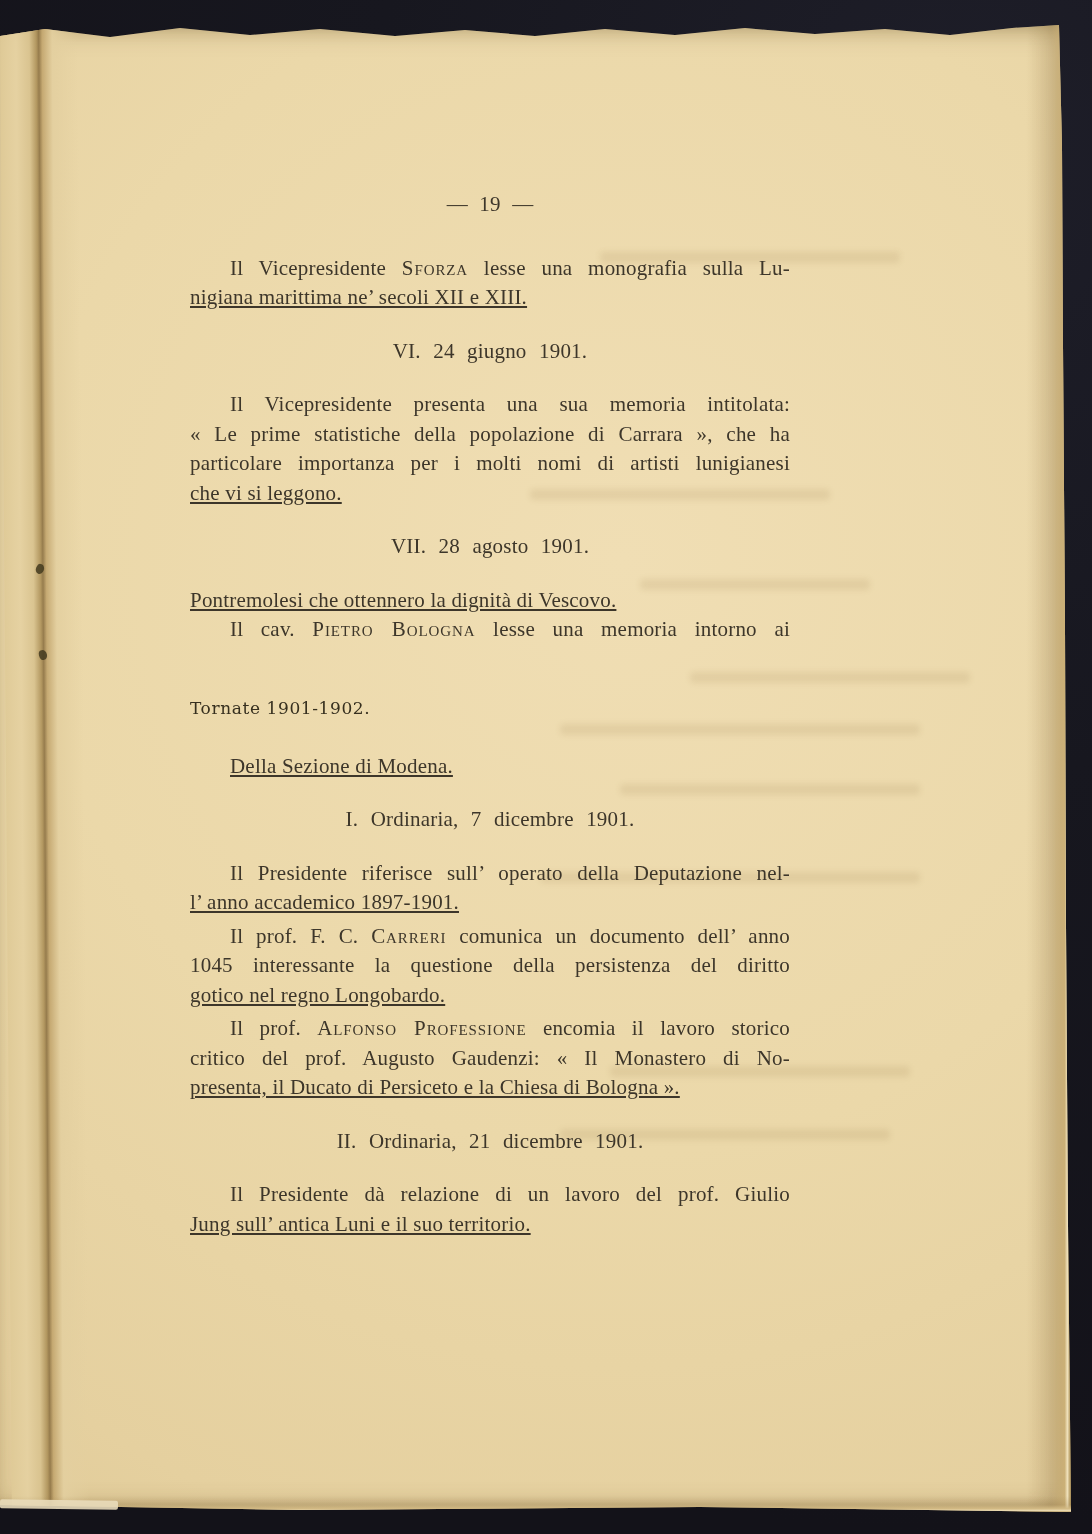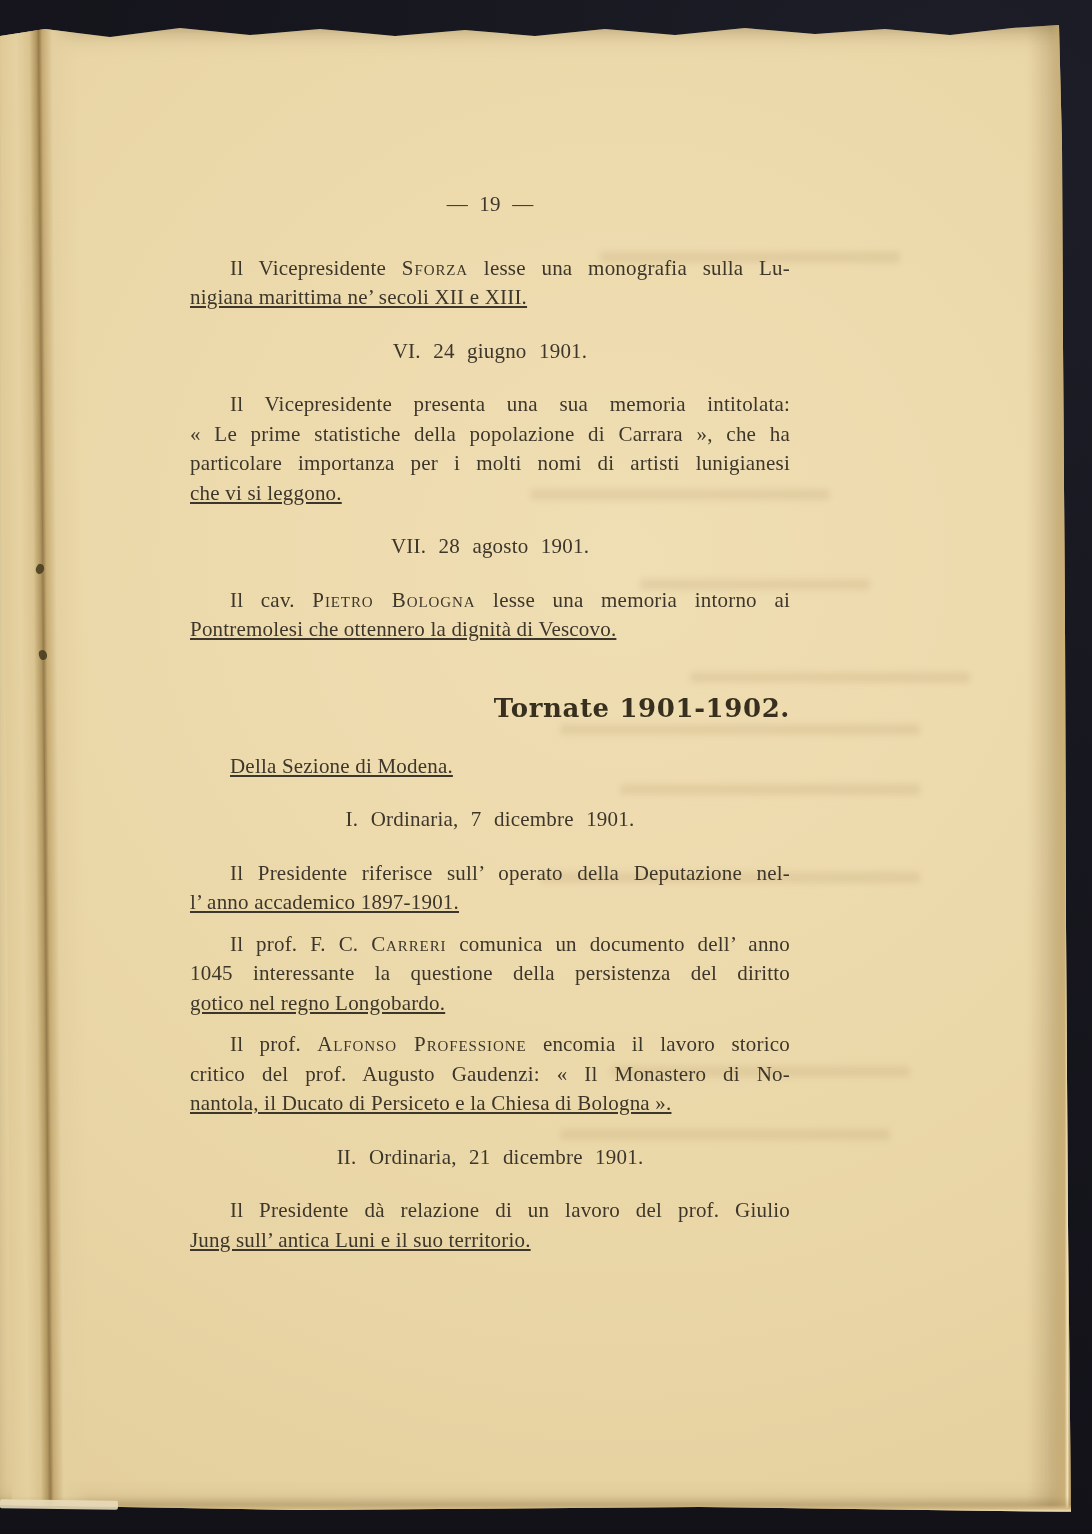--- a/index.html
+++ b/index.html
@@ -110,31 +110,31 @@
     text-align: center;
     margin-bottom: 34px;
     word-spacing: 6px;
   }
   .session-heading {
     text-align: center;
     margin: 24px 0;
     word-spacing: 7px;
   }
   .main-heading {
-    text-align: right;
+    text-align: left;
     margin: 45px 0 26px 0;
     font-family: "DejaVu Serif", serif;
-    font-weight: bold;
-    font-size: 26px;
+    font-weight: normal;
+    font-size: 17px;
     line-height: 36px;
     letter-spacing: 0.6px;
     color: #37301f;
   }
   .paragraph { margin: 24px 0 0 0; }
-  .paragraph.flush { margin-top: 12px; }
+  .paragraph.flush { margin-top: 4px; }
   .line {
     white-space: nowrap;
     text-align: justify;
     text-align-last: justify;
   }
   .line.indent { padding-left: 40px; }
   .line.last { text-align-last: left; text-decoration: underline; }
   .sc { font-variant: small-caps; letter-spacing: 0.9px; }
 </style>
 </head>
@@ -165,41 +165,41 @@
           </div>
           <div class="session-heading">VI. 24 giugno 1901.</div>
           <div class="paragraph">
             <div class="line indent"><span>Il Vicepresidente presenta una sua memoria intitolata:</span></div>
             <div class="line"><span>« Le prime statistiche della popolazione di Carrara », che ha</span></div>
             <div class="line"><span>particolare importanza per i molti nomi di artisti lunigianesi</span></div>
             <div class="line last"><span>che vi si leggono.</span></div>
           </div>
           <div class="session-heading">VII. 28 agosto 1901.</div>
           <div class="paragraph">
+            <div class="line last"><span>Pontremolesi che ottennero la dignità di Vescovo.</span></div>
             <div class="line indent"><span>Il cav. </span><span class="sc">Pietro Bologna</span><span> lesse una memoria intorno ai</span></div>
-            <div class="line last"><span>Pontremolesi che ottennero la dignità di Vescovo.</span></div>
           </div>
           <div class="main-heading">Tornate 1901-1902.</div>
           <div class="paragraph">
             <div class="line indent last"><span>Della Sezione di Modena.</span></div>
           </div>
           <div class="session-heading">I. Ordinaria, 7 dicembre 1901.</div>
           <div class="paragraph">
             <div class="line indent"><span>Il Presidente riferisce sull’ operato della Deputazione nel-</span></div>
             <div class="line last"><span>l’ anno accademico 1897-1901.</span></div>
           </div>
           <div class="paragraph flush">
             <div class="line indent"><span>Il prof. F. C. </span><span class="sc">Carreri</span><span> comunica un documento dell’ anno</span></div>
             <div class="line"><span>1045 interessante la questione della persistenza del diritto</span></div>
             <div class="line last"><span>gotico nel regno Longobardo.</span></div>
           </div>
           <div class="paragraph flush">
             <div class="line indent"><span>Il prof. </span><span class="sc">Alfonso Professione</span><span> encomia il lavoro storico</span></div>
             <div class="line"><span>critico del prof. Augusto Gaudenzi: « Il Monastero di No-</span></div>
-            <div class="line last"><span>nantola, il Ducato di Persiceto e la Chiesa di Bologna ».</span></div>
+            <div class="line last"><span>presenta, il Ducato di Persiceto e la Chiesa di Bologna ».</span></div>
           </div>
           <div class="session-heading">II. Ordinaria, 21 dicembre 1901.</div>
           <div class="paragraph">
             <div class="line indent"><span>Il Presidente dà relazione di un lavoro del prof. Giulio</span></div>
             <div class="line last"><span>Jung sull’ antica Luni e il suo territorio.</span></div>
           </div>
         </div>
     </div>
 
     <div class="edge-right"></div>

